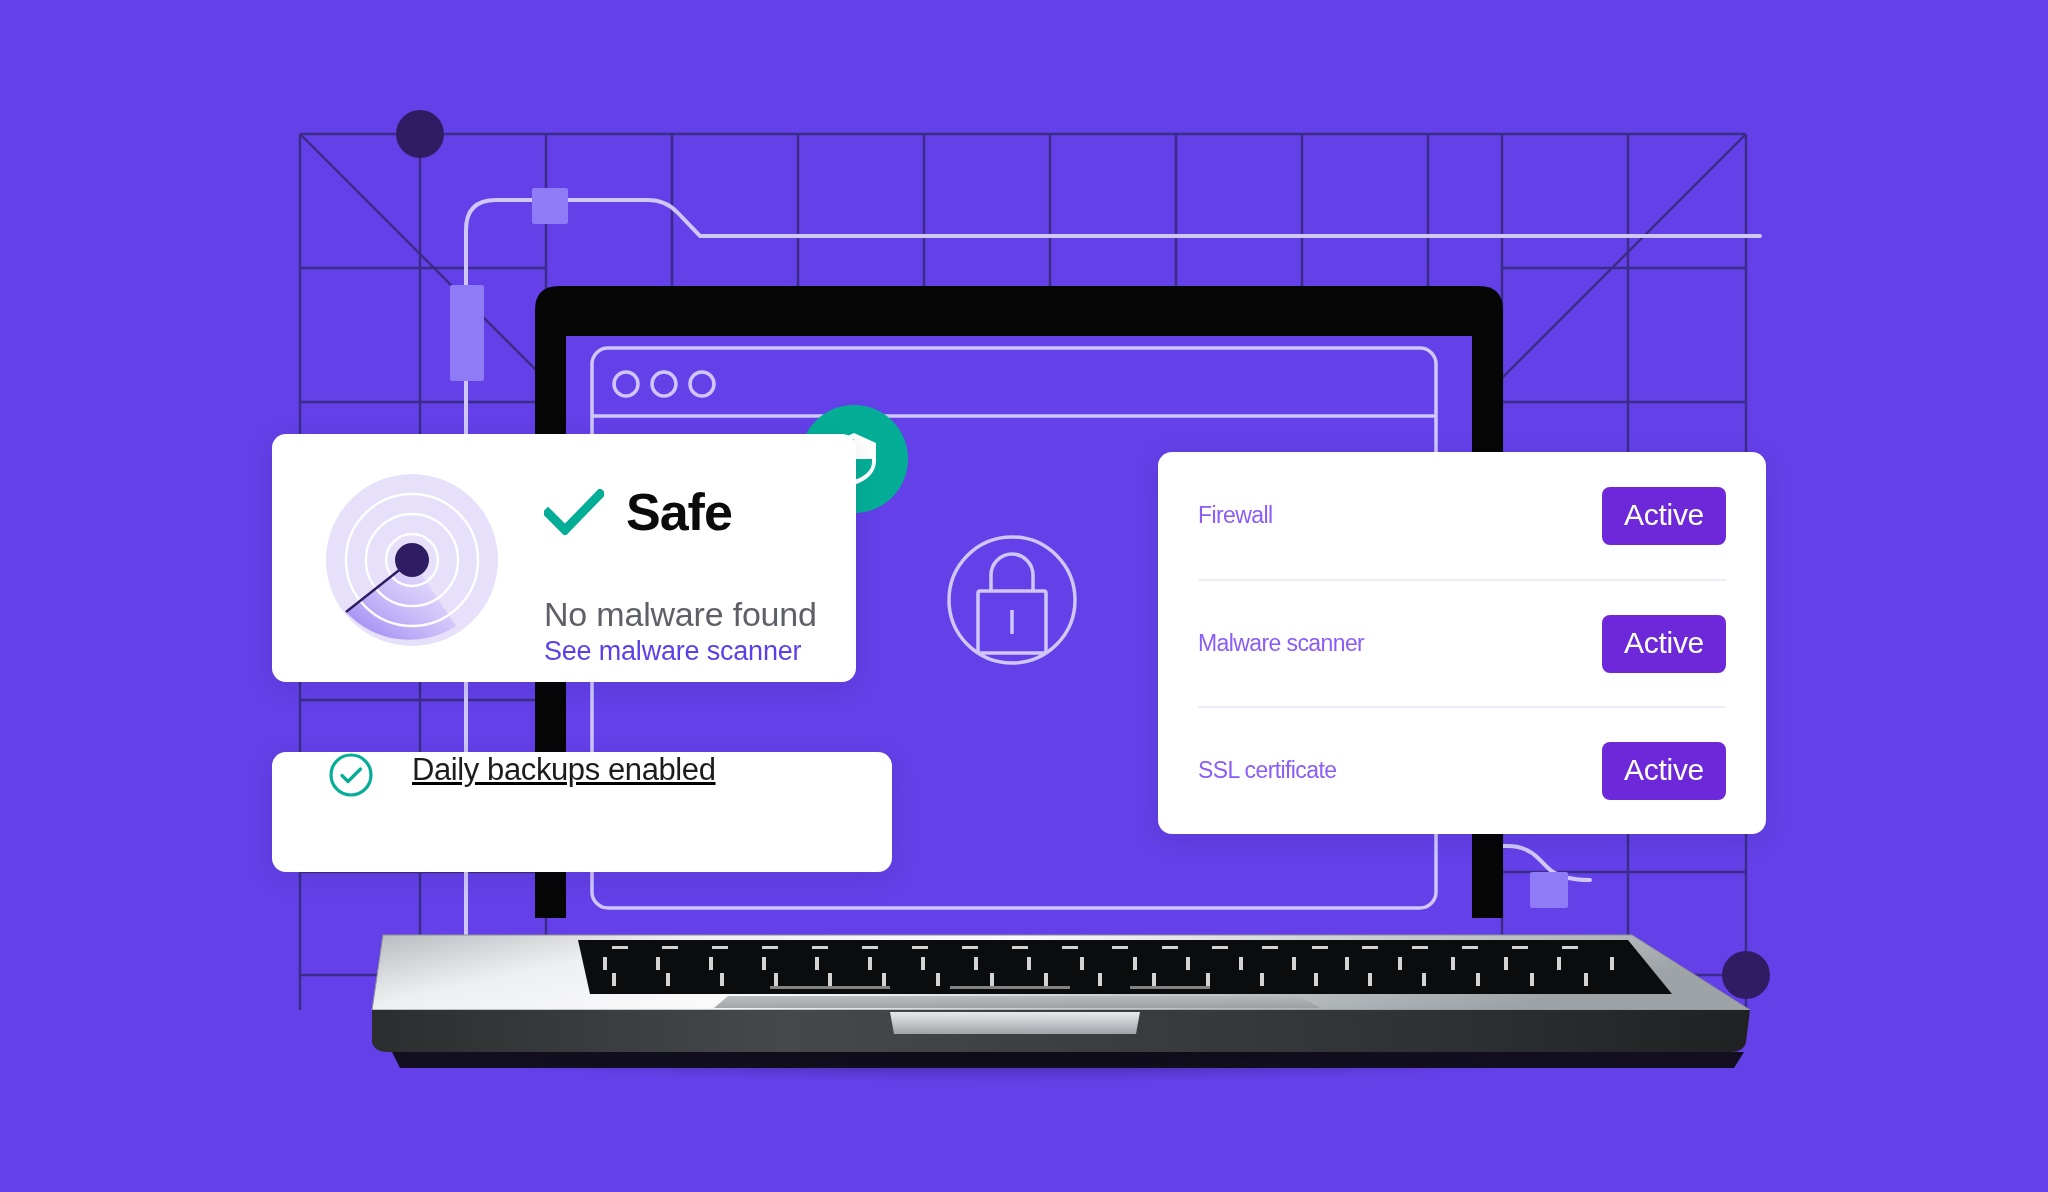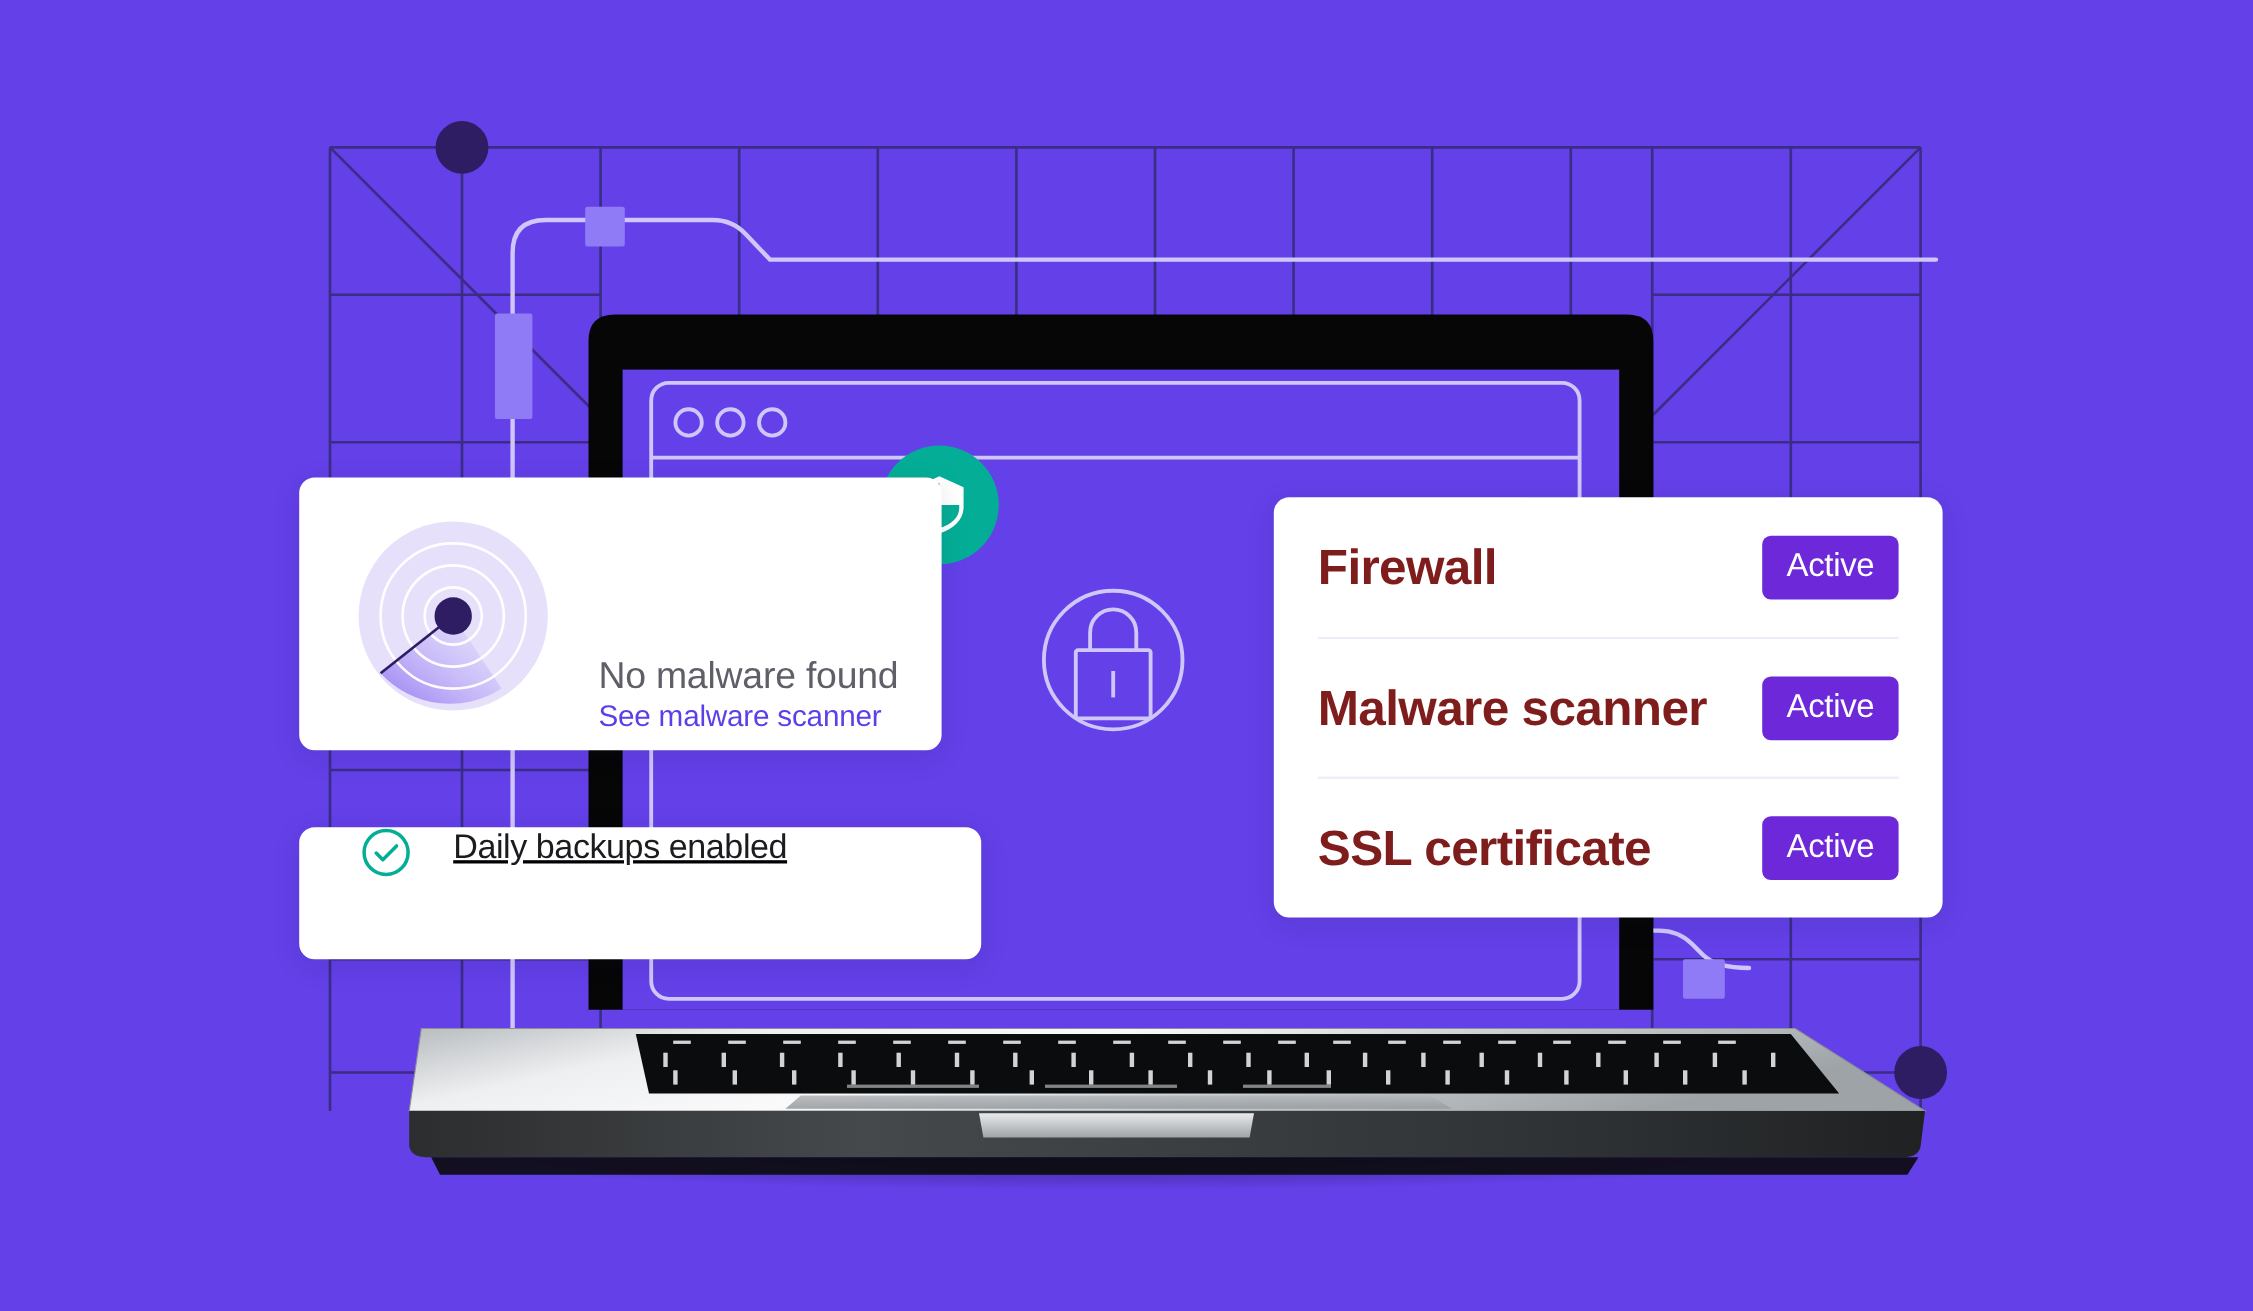--- a/index.html
+++ b/index.html
@@ -59,21 +59,21 @@
   #status-card {
     left: 1158px; top: 452px; width: 608px; height: 382px;
     padding: 0 40px;
   }
   .status-row {
     display: flex; align-items: center; justify-content: space-between;
     height: 127px;
   }
   .status-row + .status-row { border-top: 2px solid #EEEBFA; }
   .status-name {
-    font-size: 45px; color: #7f1d1d; letter-spacing: -.6px; font-weight: bold;
+    font-size: 23px; color: #8b5cf6; letter-spacing: -.6px;
   }
   .status-badge {
     background: #6d28d9; color: #ffffff;
     font-size: 30px; letter-spacing: -.3px;
     padding: 13px 22px 15px; border-radius: 8px;
     line-height: 1; white-space: nowrap;
     border: none; cursor: pointer;
     font-family: "Liberation Sans", sans-serif;
   }
 
@@ -323,20 +323,28 @@
         <circle cx="88" cy="88" r="86" fill="#E6E0FB"></circle>
         <path d="M88 88 L22 140 A86 86 0 0 0 132 154 Z" fill="url(#sweepG)" opacity=".9"></path>
         <circle cx="88" cy="88" r="66" fill="none" stroke="#ffffff" stroke-width="2.4" opacity=".95"></circle>
         <circle cx="88" cy="88" r="46" fill="none" stroke="#ffffff" stroke-width="2.4" opacity=".95"></circle>
         <circle cx="88" cy="88" r="26" fill="none" stroke="#ffffff" stroke-width="2.4" opacity=".95"></circle>
         <line x1="88" y1="88" x2="22" y2="140" stroke="#2E1D63" stroke-width="2.4"></line>
         <circle cx="88" cy="88" r="17" fill="#2E1D63"></circle>
       </svg>
     </div>
 
+    <div class="safe-head">
+      <span style="display:flex">
+        <svg width="60" height="46" viewBox="0 0 60 46">
+          <path d="M4 24 L21 41 L56 5" fill="none" stroke="#04AE96" stroke-width="9" stroke-linecap="square" stroke-linejoin="miter"></path>
+        </svg>
+      </span>
+      <span class="safe-title">Safe</span>
+    </div>
 
     <div class="safe-sub">No malware found</div>
     <a class="safe-link" href="#">See malware scanner</a>
   </div>
 
   <div class="card" id="backups-card">
     <span style="display:flex">
       <svg width="46" height="46" viewBox="0 0 46 46">
         <circle cx="23" cy="23" r="20" fill="none" stroke="#04AE96" stroke-width="3.2"></circle>
         <path d="M14 23.5 L20 29.5 L32.5 17" fill="none" stroke="#04AE96" stroke-width="3.2" stroke-linecap="round" stroke-linejoin="round"></path>

